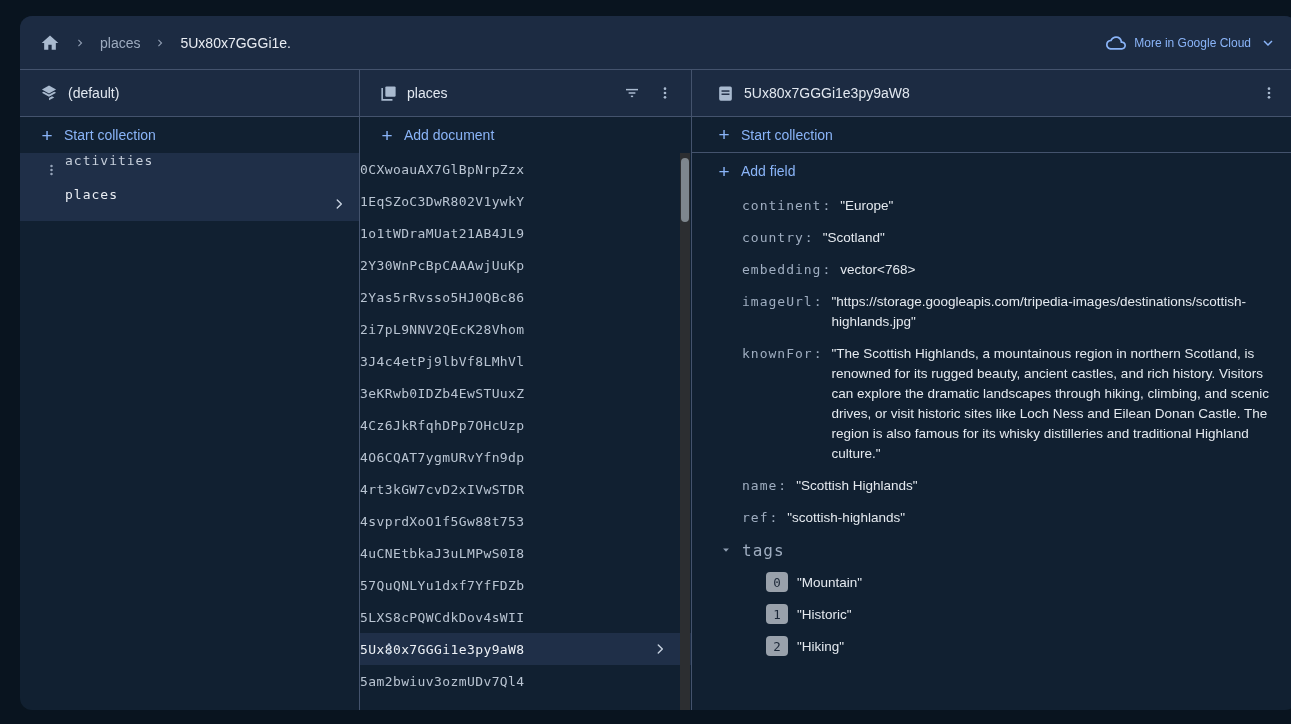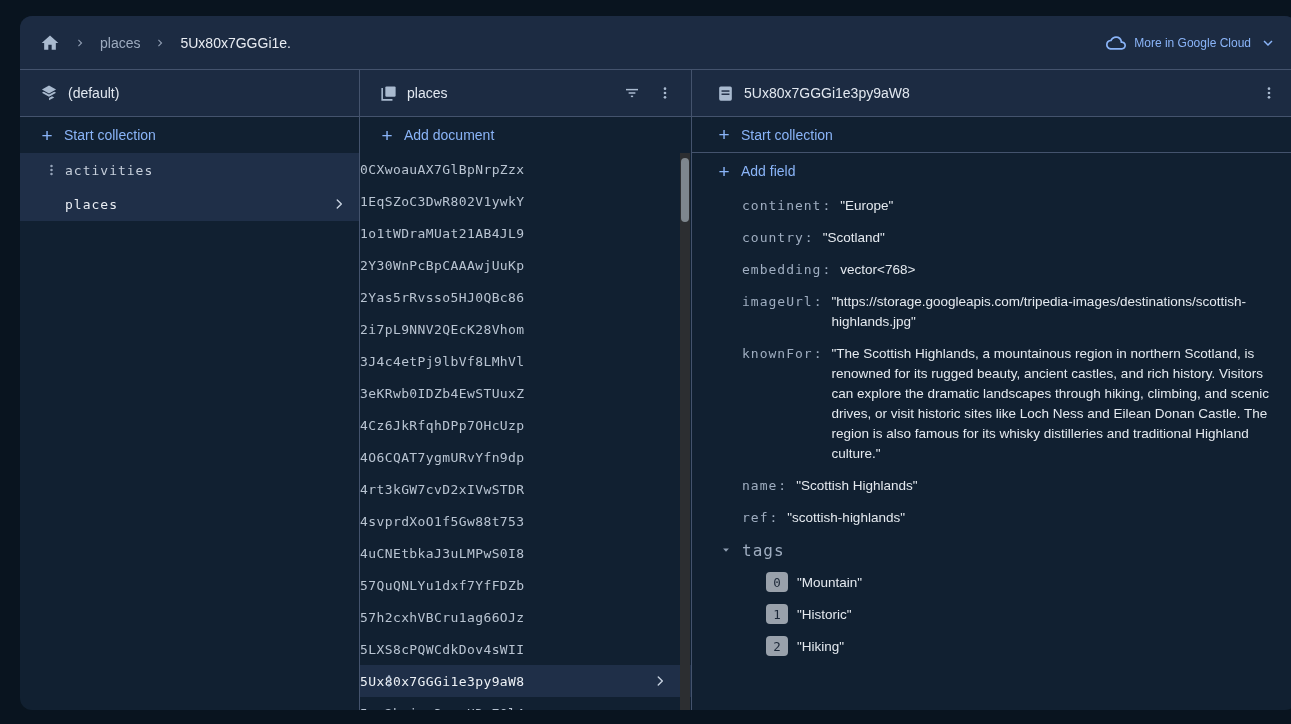--- a/index.html
+++ b/index.html
@@ -43,21 +43,21 @@
     height:36px; flex:0 0 36px; display:flex; align-items:center; gap:9px;
     padding:0 19px; cursor:pointer; font-size:14px; font-weight:500; color:#8ab4f8;
   }
   .panel-right .action-row { padding-left:24px; }
   .action-row.bordered { border-bottom:1px solid #44536d; }
   .plus { font-size:19px; font-weight:400; line-height:1; color:#8ab4f8; width:16px; text-align:center; }
 
   
   .coll-strip { background:#1f2f48; }
   .coll-row {
-    height:34px; display:flex; align-items:center; position:relative;
+    height:34px; display:flex; align-items:flex-start; position:relative;
     padding-left:45px; cursor:pointer;
     font-family:"DejaVu Sans Mono", monospace; font-size:13px; letter-spacing:1px; color:#c6cfdb;
   }
   .coll-row.selected { color:#eaeef4; }
   .coll-row .row-kebab { position:absolute; left:24px; top:50%; transform:translateY(-50%); display:flex; cursor:pointer; }
   .coll-row .row-chev { position:absolute; right:13px; top:50%; transform:translateY(-50%); display:flex; }
 
   
   .doc-list { flex:1; min-height:0; overflow:hidden; }
   .doc-row {
@@ -269,25 +269,20 @@
     <span class="doc-id">4uCNEtbkaJ3uLMPwS0I8</span>
 
   </div>
           <div class="doc-row">
 
     <span class="doc-id">57QuQNLYu1dxf7YfFDZb</span>
 
   </div>
           <div class="doc-row">
 
-    <span class="doc-id">57h2cxhVBCru1ag66OJz</span>
-
-  </div>
-          <div class="doc-row">
-
     <span class="doc-id">5LXS8cPQWCdkDov4sWII</span>
 
   </div>
           <div class="doc-row selected">
     <span class="row-kebab">
               <svg width="16" height="16" viewBox="0 0 24 24" fill="#a9bacf">
                 <circle cx="12" cy="5.5" r="2"></circle>
                 <circle cx="12" cy="12" r="2"></circle>
                 <circle cx="12" cy="18.5" r="2"></circle>
               </svg>

